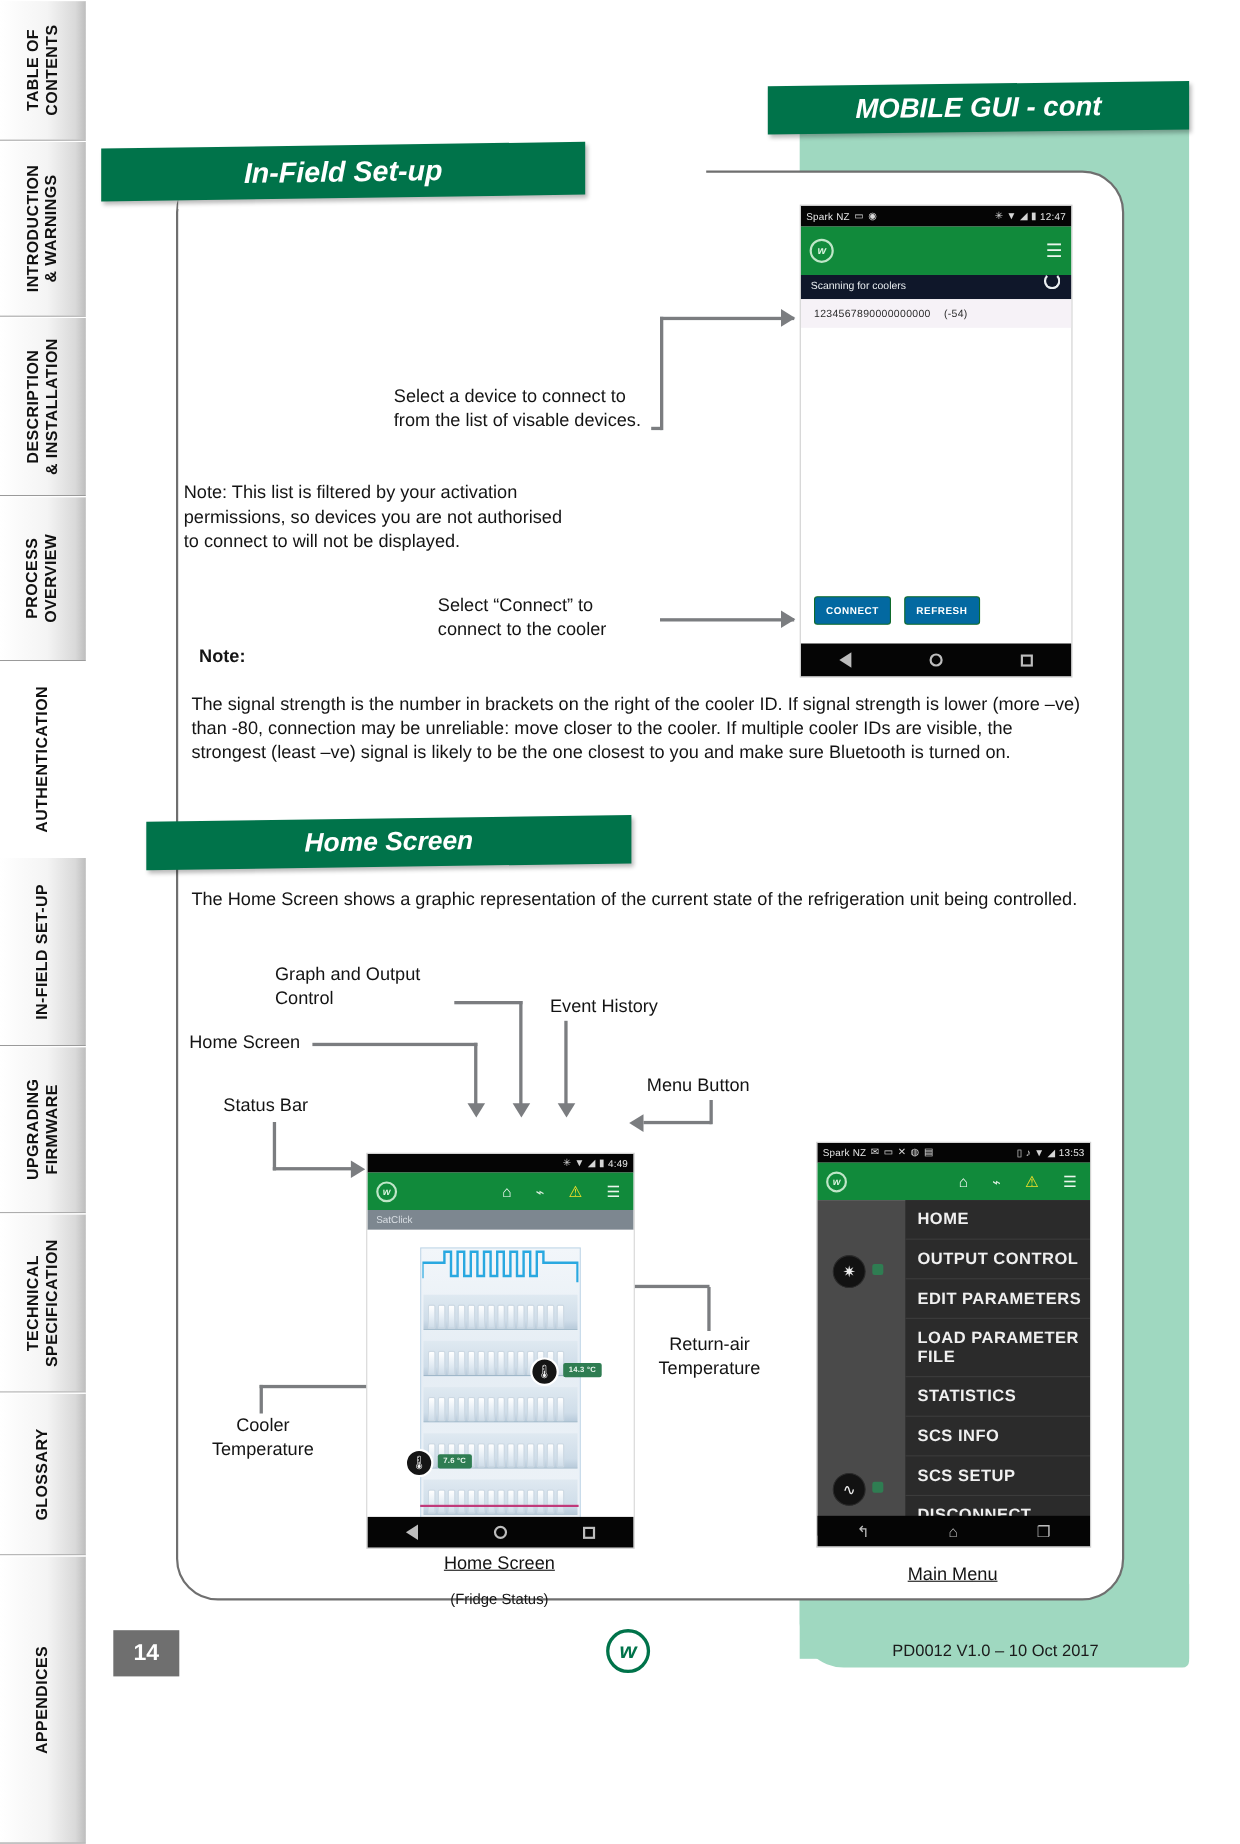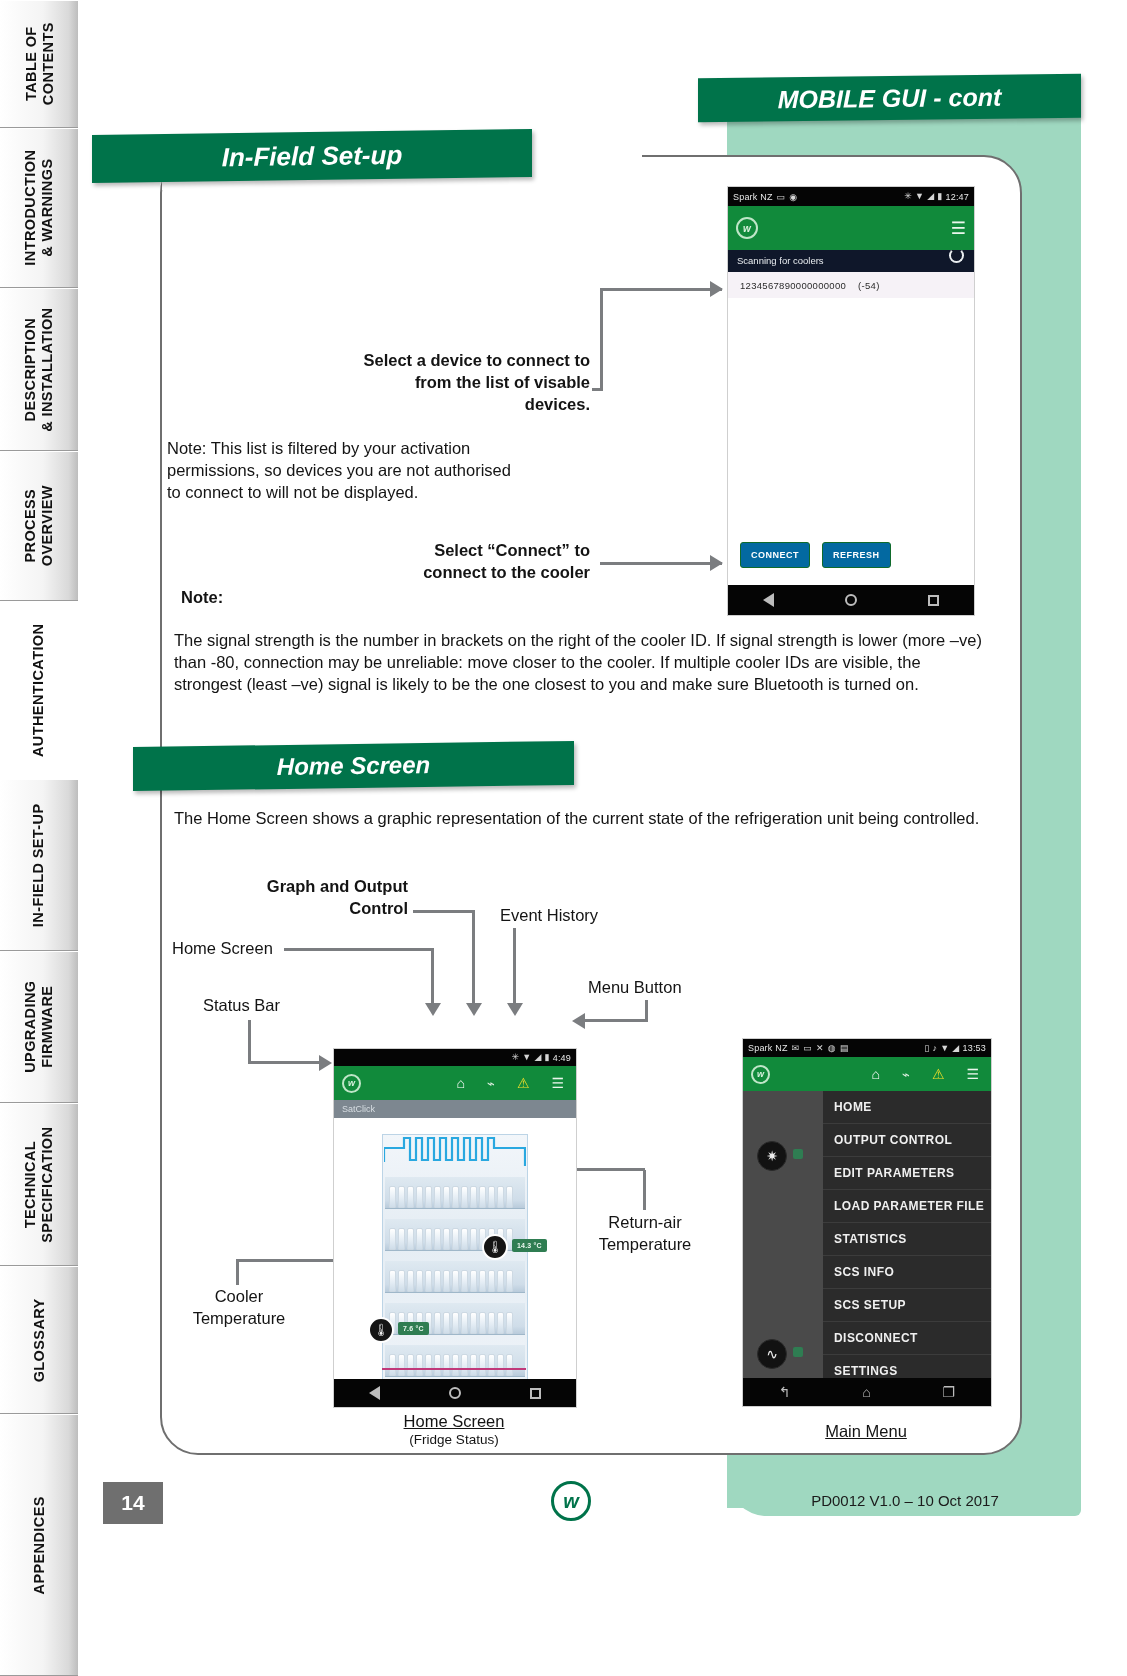--- a/index.html
+++ b/index.html
@@ -68,21 +68,21 @@
     border-radius:38px;
     box-sizing:border-box;
   }
   #card-mask-top{
     position:absolute;left:162px;top:120px;width:480px;height:70px;background:#ffffff;
   }
 
   
   .txt{position:absolute;font-size:16.5px;line-height:1.32;color:#141414;}
   .txt.b{font-weight:700;}
-  .ta-right{text-align:right;font-weight:bold;}
+  .ta-right{text-align:left;}
   .ta-center{text-align:center;}
 
   
   .line{position:absolute;background:#7b7d80;}
   .hline{height:3px;}
   .vline{width:3px;}
   .arrow-r{
     position:absolute;width:0;height:0;
     border-top:8px solid transparent;border-bottom:8px solid transparent;
     border-left:13px solid #7b7d80;
@@ -97,21 +97,21 @@
     border-left:8px solid transparent;border-right:8px solid transparent;
     border-top:13px solid #7b7d80;
   }
 
   
   .phone{position:absolute;background:#fff;border:1px solid #cfcfcf;overflow:hidden;}
   .statusbar{
     background:#050505;color:#e8e8e8;display:flex;align-items:center;
     font-size:9px;letter-spacing:.2px;padding:0 5px;box-sizing:border-box;
   }
-  .statusbar .sb-left{display:flex;align-items:flex-end;gap:4px;flex:1;}
+  .statusbar .sb-left{display:flex;align-items:flex-start;gap:4px;flex:1;}
   .statusbar .sb-right{display:flex;align-items:center;gap:3px;font-size:9px;}
   .sb-ico{font-size:9px;line-height:1;opacity:.92;}
   .appbar{
     background:#118a3b;display:flex;align-items:center;box-sizing:border-box;padding:0 8px;
   }
   .logo-circle{
     width:22px;height:22px;border-radius:50%;border:2px solid #bfe6c8;
     display:flex;align-items:center;justify-content:center;
     color:#d9f2de;font-size:10px;font-weight:700;font-style:italic;
     box-sizing:border-box;
@@ -186,39 +186,39 @@
     display:flex;align-items:center;justify-content:center;color:#f1f1f1;font-size:12px;
   }
 
   
   #phone-menu{left:742px;top:1038px;width:248px;height:367px;}
   #menu-body{position:relative;background:#4a4a4a;height:305px;overflow:hidden;}
   #menu-list{
     position:absolute;right:0;top:0;width:168px;background:#2b2b2b;height:305px;
   }
   .menu-item{
-    color:#f0f0f0;font-size:12px;font-weight:700;letter-spacing:.45px;
+    color:#f0f0f0;font-size:15px;font-weight:700;letter-spacing:.45px;
     padding:9px 0 9px 11px;border-bottom:1px solid #3c3c3c;box-sizing:border-box;
   }
   #menu-version{
     position:absolute;left:8px;bottom:6px;color:#f2f2f2;font-size:9.5px;font-weight:700;
   }
   .menu-knob{
     position:absolute;width:30px;height:30px;border-radius:50%;background:#121212;
     display:flex;align-items:center;justify-content:center;color:#ededed;font-size:14px;
     border:1px solid #2a2a2a;box-sizing:border-box;
   }
   .menu-pill{
     position:absolute;background:#2f7d52;color:#dff0e5;font-size:6px;font-weight:700;
     padding:2px 4px;border-radius:2px;
   }
 
   .caption{position:absolute;text-align:center;font-size:16.5px;color:#141414;}
   .caption .u{text-decoration:underline;}
-  .caption .small{font-size:13.5px;display:block;margin-top:1px;}
+  .caption .small{font-size:13.5px;display:block;margin-top:15px;}
 
   
   #page-num{
     position:absolute;left:103px;top:1482px;width:60px;height:42px;
     background:#6f6f6f;color:#fff;display:flex;align-items:center;justify-content:center;
     font-size:21px;font-weight:700;
   }
   #footer-doc{
     position:absolute;left:735px;top:1492px;width:340px;
     text-align:center;font-size:15px;color:#1b1b1b;

